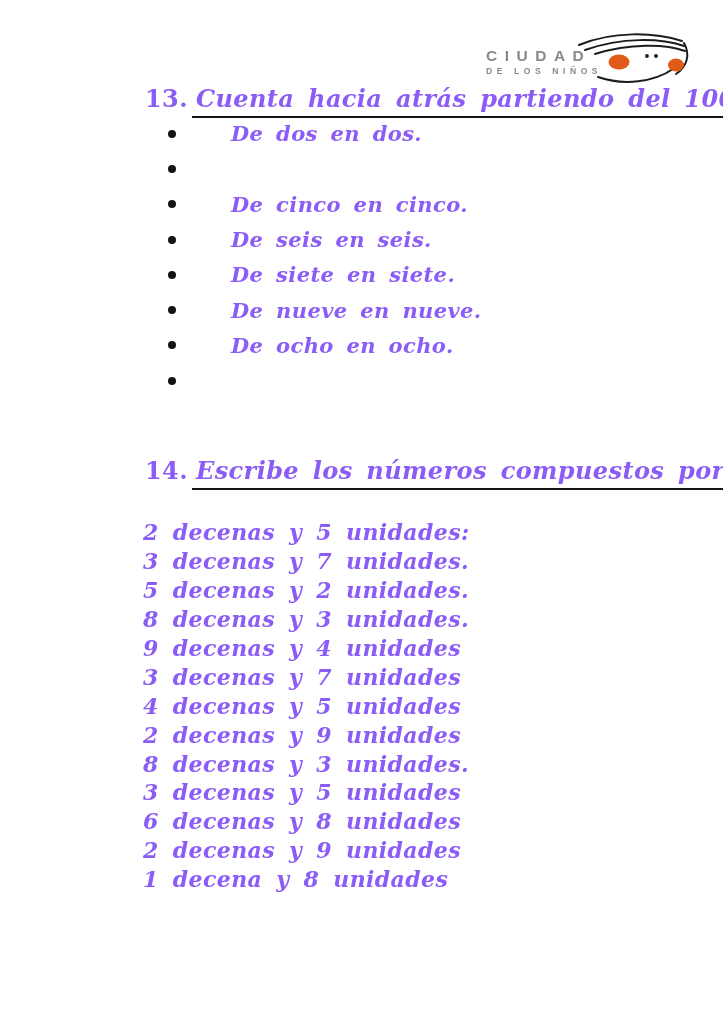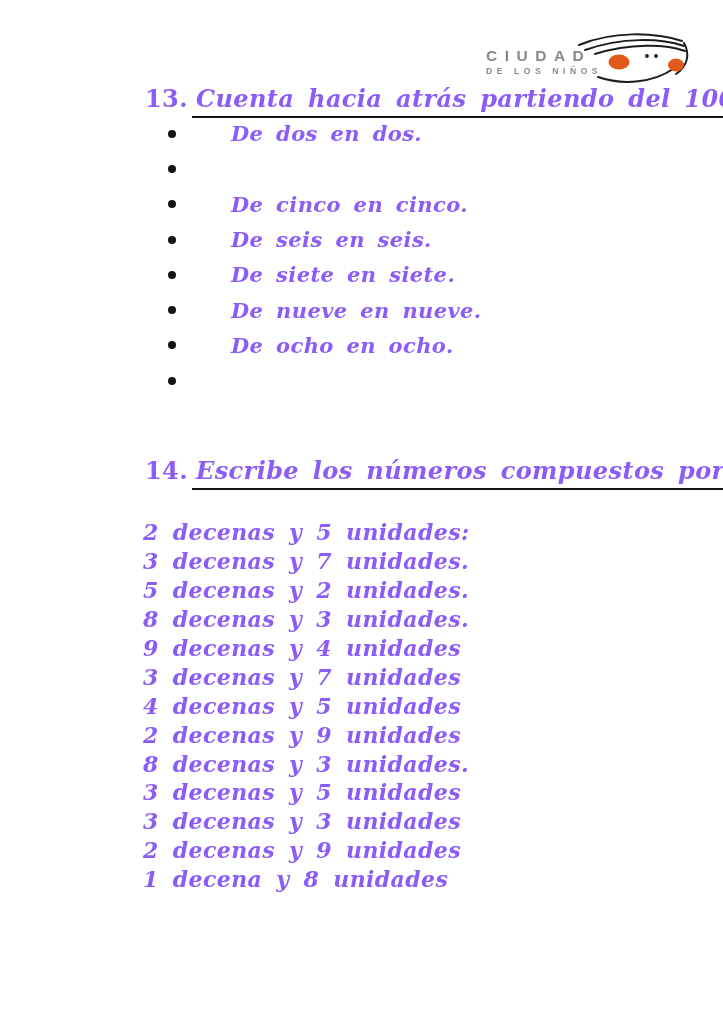--- a/index.html
+++ b/index.html
@@ -117,18 +117,18 @@
     <div class="row">2 decenas y 5 unidades:</div>
     <div class="row">3 decenas y 7 unidades.</div>
     <div class="row">5 decenas y 2 unidades.</div>
     <div class="row">8 decenas y 3 unidades.</div>
     <div class="row">9 decenas y 4 unidades</div>
     <div class="row">3 decenas y 7 unidades</div>
     <div class="row">4 decenas y 5 unidades</div>
     <div class="row">2 decenas y 9 unidades</div>
     <div class="row">8 decenas y 3 unidades.</div>
     <div class="row">3 decenas y 5 unidades</div>
-    <div class="row">3 decenas y 3 unidades</div>
+    <div class="row">6 decenas y 8 unidades</div>
     <div class="row">2 decenas y 9 unidades</div>
     <div class="row">1 decena y 8 unidades</div>
   </div>
 
 </div>
 
 </body></html>

